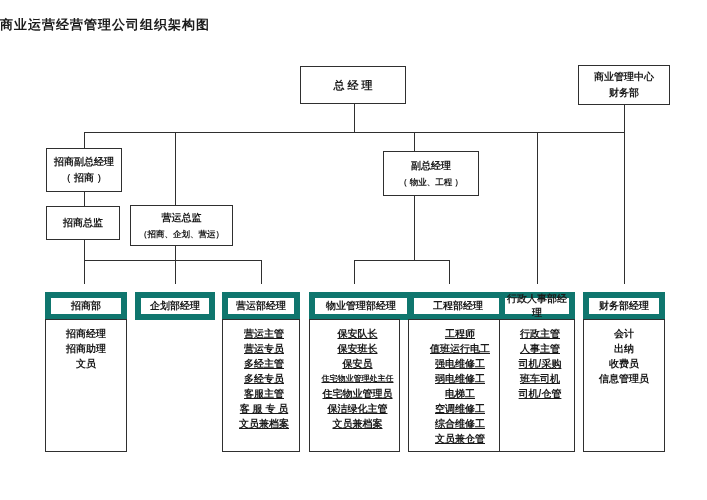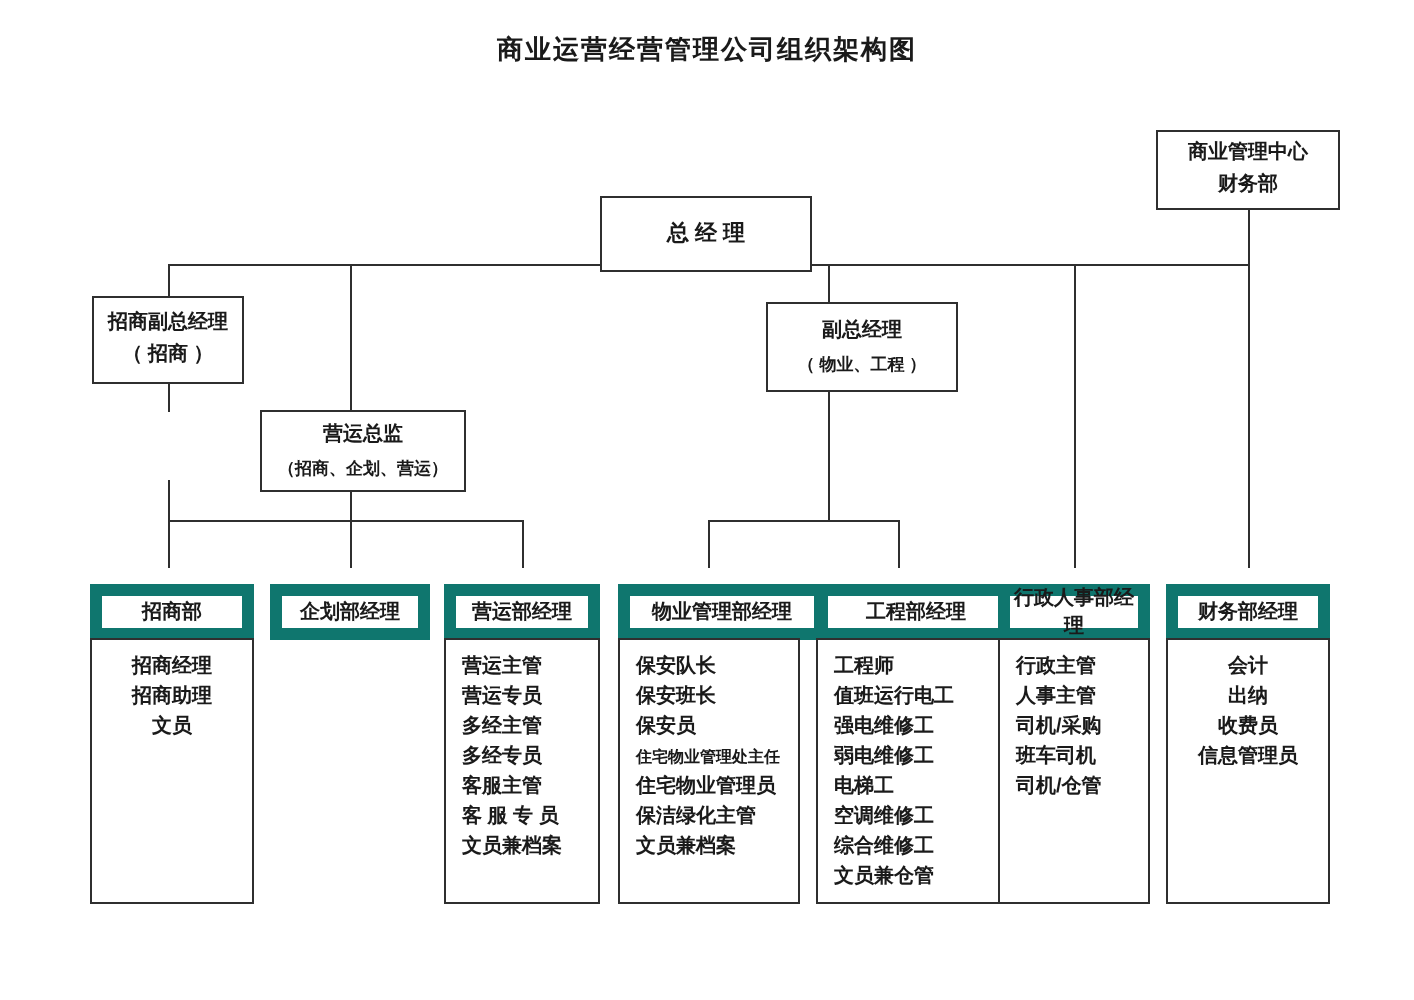--- a/index.html
+++ b/index.html
@@ -2,46 +2,46 @@
 <html><head>
 <meta charset="utf-8">
 <style>
   html,body{margin:0;padding:0;background:#ffffff;}
   .canvas{
     position:relative;width:707px;height:500px;background:#ffffff;
     font-family:"Liberation Sans","DejaVu Sans",sans-serif;
     color:#1a1a1a;overflow:hidden;
   }
   .title{
-    position:absolute;top:16px;left:0;width:100%;text-align:center;
+    position:absolute;top:16px;left:0;width:100%;
     font-size:13px;font-weight:bold;letter-spacing:1px;
   }
   .node{
     position:absolute;border:1px solid #2f2f2f;background:#fff;
     display:flex;flex-direction:column;align-items:center;justify-content:center;
     font-weight:bold;font-size:10px;text-align:center;box-sizing:border-box;
   }
   .node .bl-item{line-height:16px;}
   .node .bl-item.bl-small{font-size:8.5px;}
-  .gm{font-size:11px;margin-top:32px;}
+  .gm{font-size:11px;}
   .dept{
     position:absolute;border:6px solid #0f766e;background:#fff;
     display:flex;align-items:center;justify-content:center;
     font-weight:bold;font-size:10px;text-align:center;box-sizing:border-box;
     height:28px;top:292px;
   }
   .staff-box{
     position:absolute;border:1px solid #2f2f2f;background:#fff;
     top:319px;height:133px;box-sizing:border-box;
     font-weight:bold;font-size:10px;padding-top:6px;
   }
   .staff-box .bl-item{line-height:15px;}
   .staff-box .bl-item.bl-small{font-size:8px;}
   .align-center{text-align:center;}
-  .align-left{text-align:left;padding-left:8px;padding-right:2px;}
+  .align-left{text-align:center;padding-left:8px;padding-right:2px;text-decoration:underline;}
   .hline,.vline{position:absolute;background:#2f2f2f;}
   .hline{height:1px;}
   .vline{width:1px;}
 </style>
 </head>
 <body>
 
 <div class="canvas">
 
   <div class="title">商业运营经营管理公司组织架构图</div>
@@ -75,20 +75,23 @@
   <div class="node" style="left:578px;top:65px;width:92px;height:40px;">
       <div class="bl-item">商业管理中心</div>
       <div class="bl-item">财务部</div>
     </div>
 
   <div class="node" style="left:366px;top:151px;width:96px;height:45px;margin-left:17px;">
       <div class="bl-item">副总经理</div>
       <div class="bl-item bl-small">（ 物业、工程 ）</div>
     </div>
 
+  <div class="node" style="left:46px;top:206px;width:74px;height:34px;">
+      <div class="bl-item">招商总监</div>
+    </div>
 
   <div class="node" style="left:130px;top:205px;width:103px;height:41px;">
       <div class="bl-item">营运总监</div>
       <div class="bl-item bl-small">（招商、企划、营运）</div>
     </div>
 
   <div class="dept" style="left:45px;width:82px;">招商部</div>
   <div class="dept" style="left:135px;width:80px;">企划部经理</div>
   <div class="dept" style="left:222px;width:78px;">营运部经理</div>
   <div class="dept" style="left:309px;width:104px;font-family:Liberation Serif, serif;">物业管理部经理</div>

